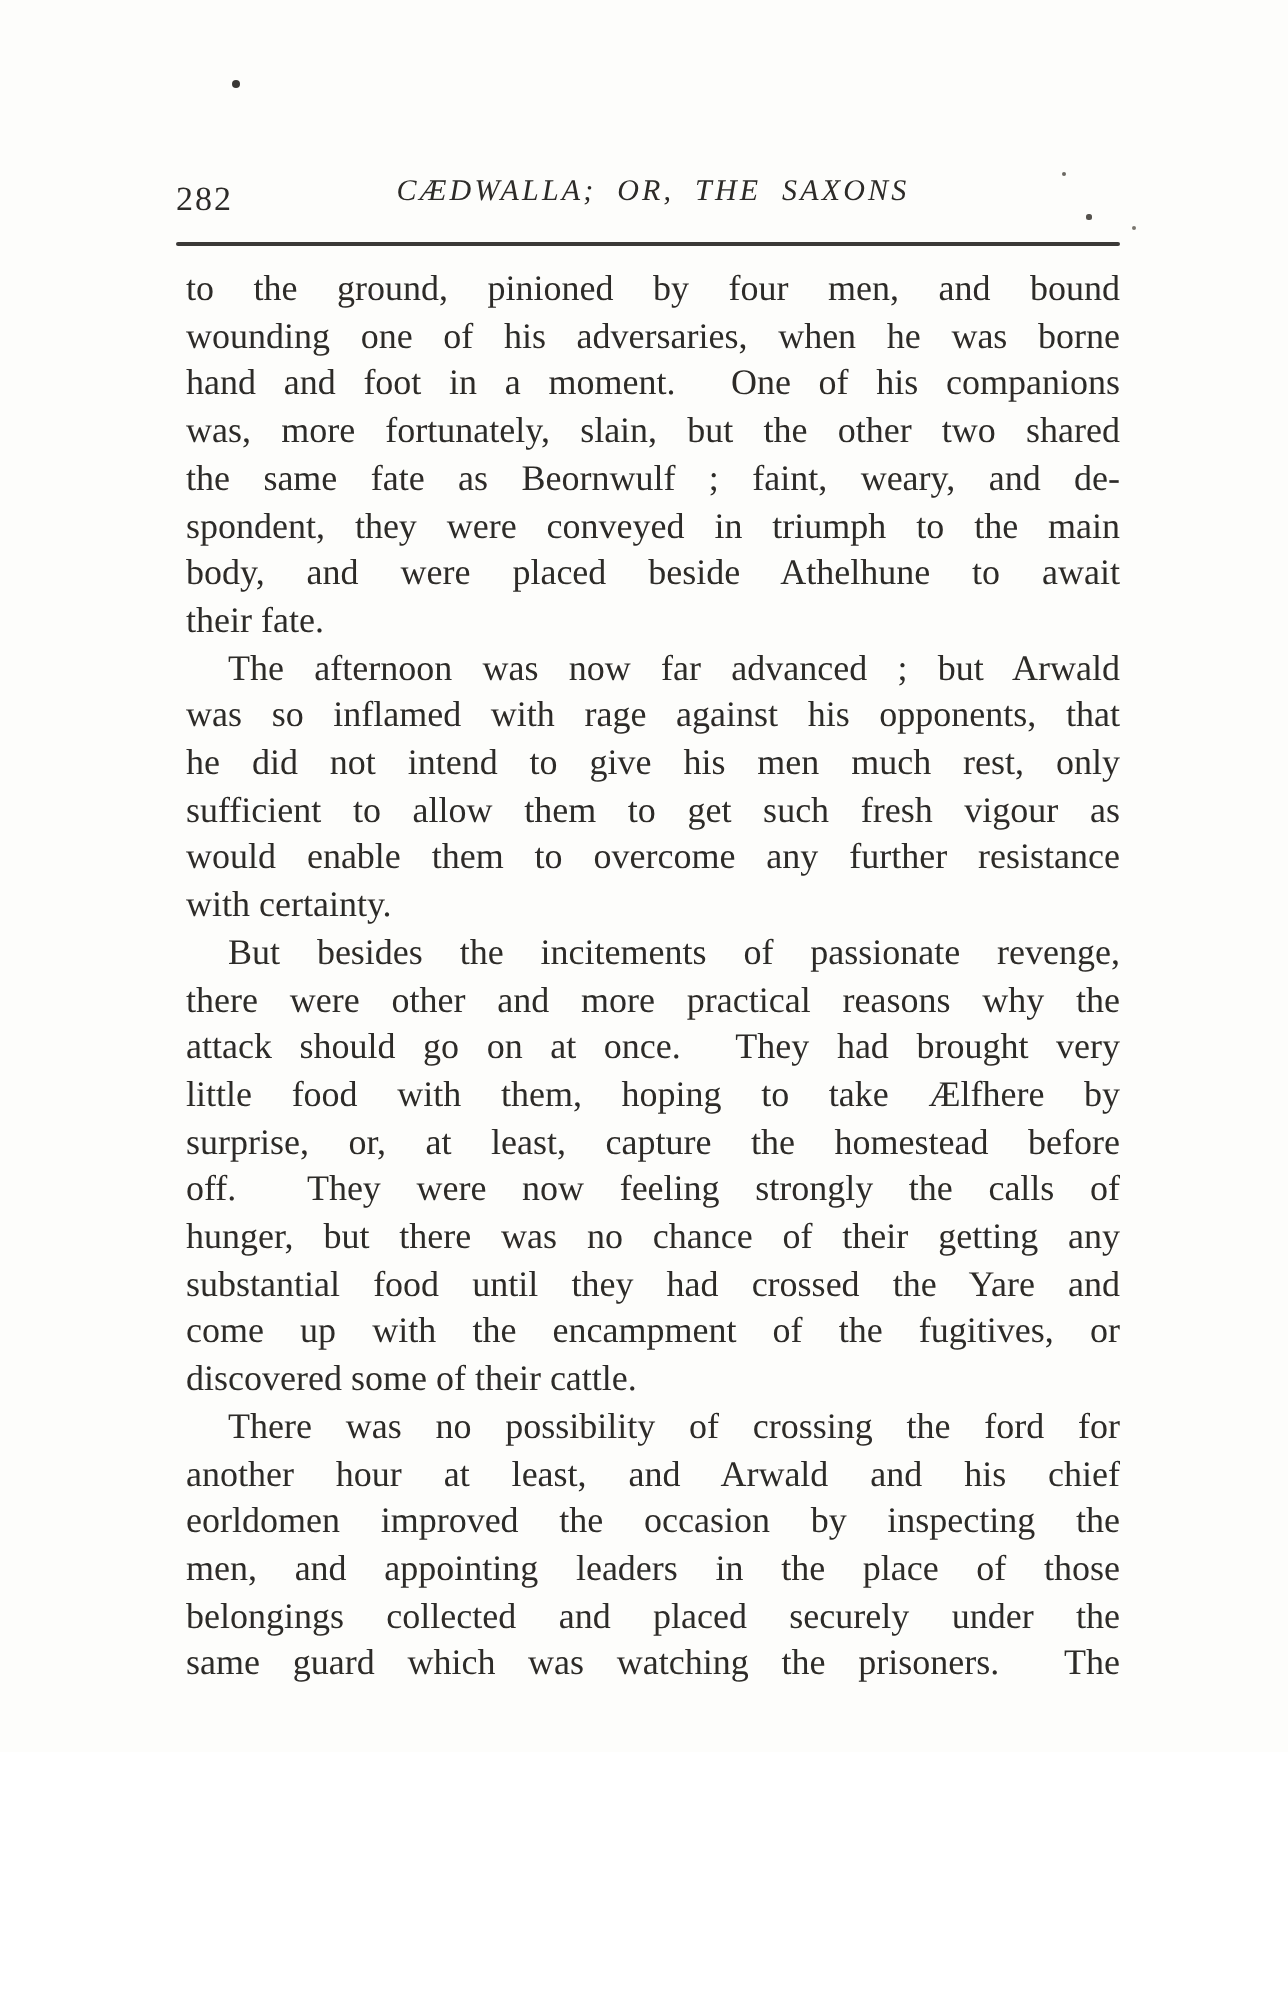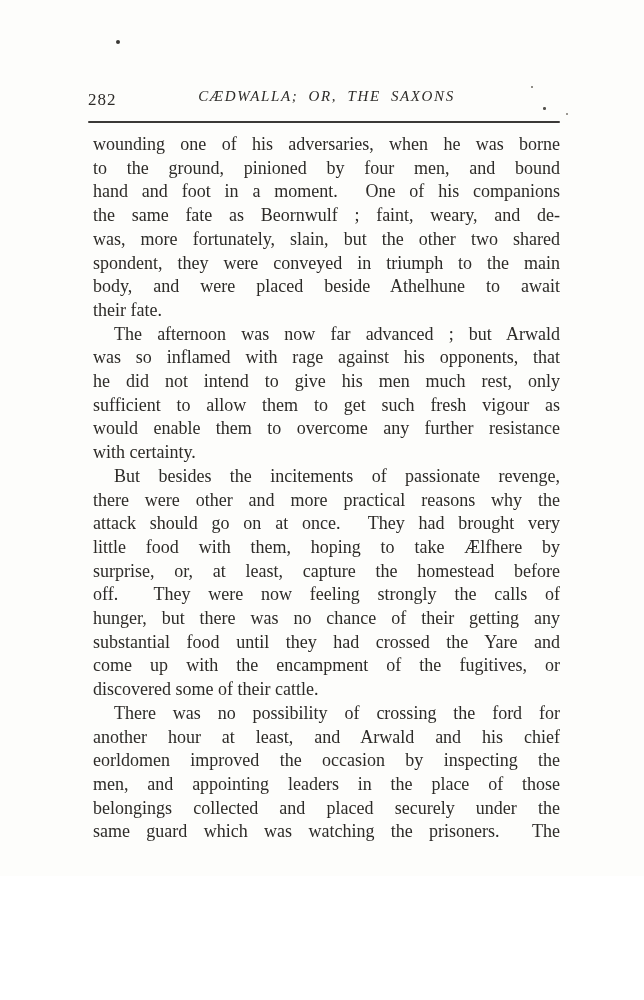--- a/index.html
+++ b/index.html
@@ -93,25 +93,25 @@
 
   <header class="running-head">
     <span class="folio">282</span>
     <span class="running-title">CÆDWALLA; OR, THE SAXONS</span>
   </header>
 
   <div class="header-rule"></div>
 
   <main class="text-block" id="text-block">
       <div class="paragraph">
+        <div class="line">to the ground, pinioned by four men, and bound</div>
         <div class="line">wounding one of his adversaries, when he was borne</div>
-        <div class="line">to the ground, pinioned by four men, and bound</div>
         <div class="line">hand and foot in a moment.&nbsp; One of his companions</div>
+        <div class="line">was, more fortunately, slain, but the other two shared</div>
         <div class="line">the same fate as Beornwulf ; faint, weary, and de-</div>
-        <div class="line">was, more fortunately, slain, but the other two shared</div>
         <div class="line">spondent, they were conveyed in triumph to the main</div>
         <div class="line">body, and were placed beside Athelhune to await</div>
         <div class="line last">their fate.</div>
       </div>
       <div class="paragraph">
         <div class="line indent">The afternoon was now far advanced ; but Arwald</div>
         <div class="line">was so inflamed with rage against his opponents, that</div>
         <div class="line">he did not intend to give his men much rest, only</div>
         <div class="line">sufficient to allow them to get such fresh vigour as</div>
         <div class="line">would enable them to overcome any further resistance</div>

